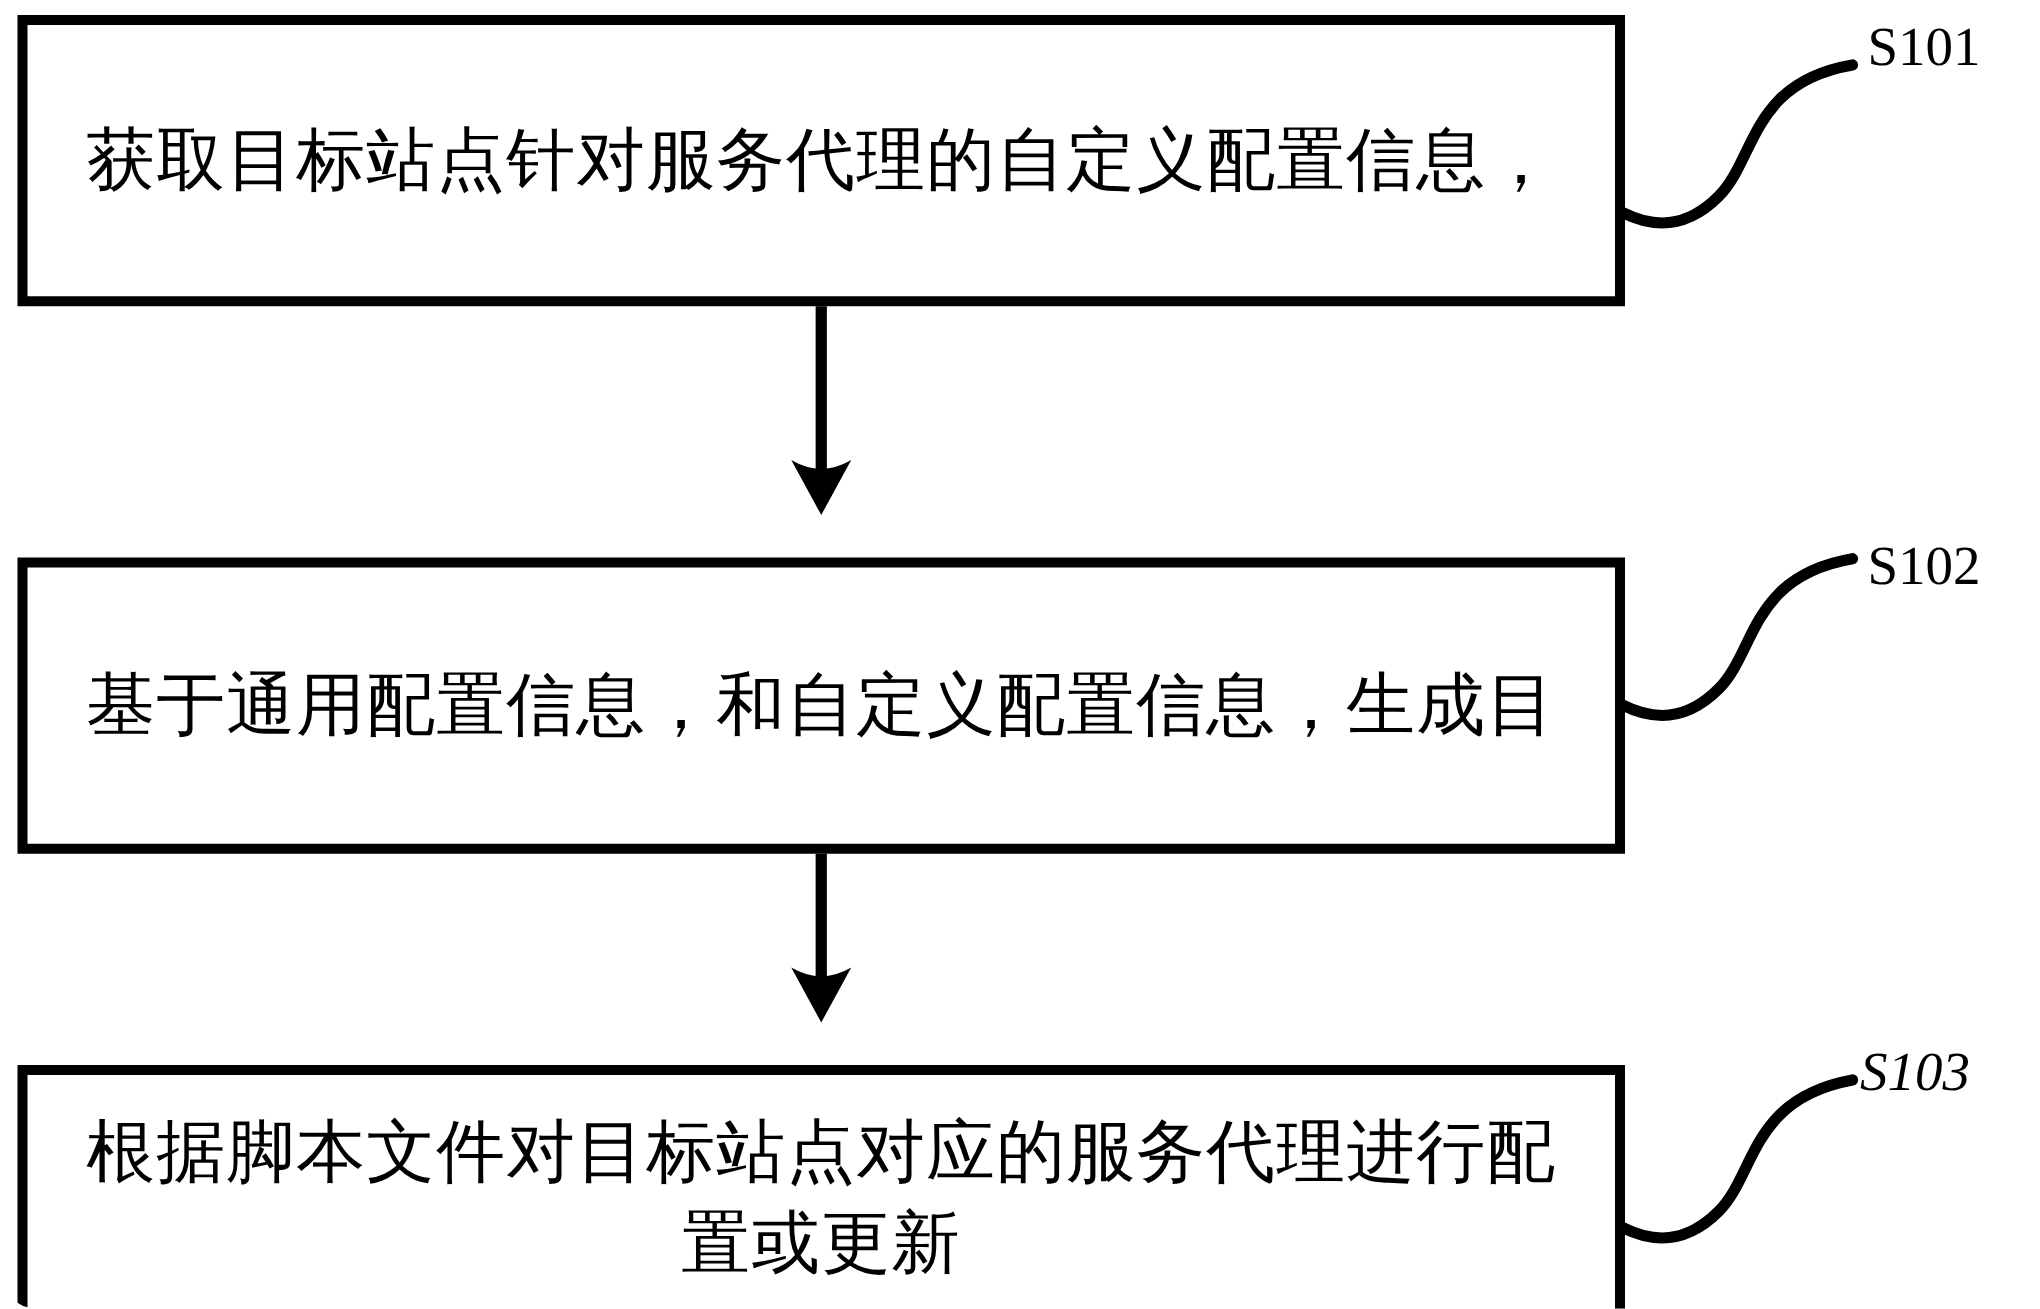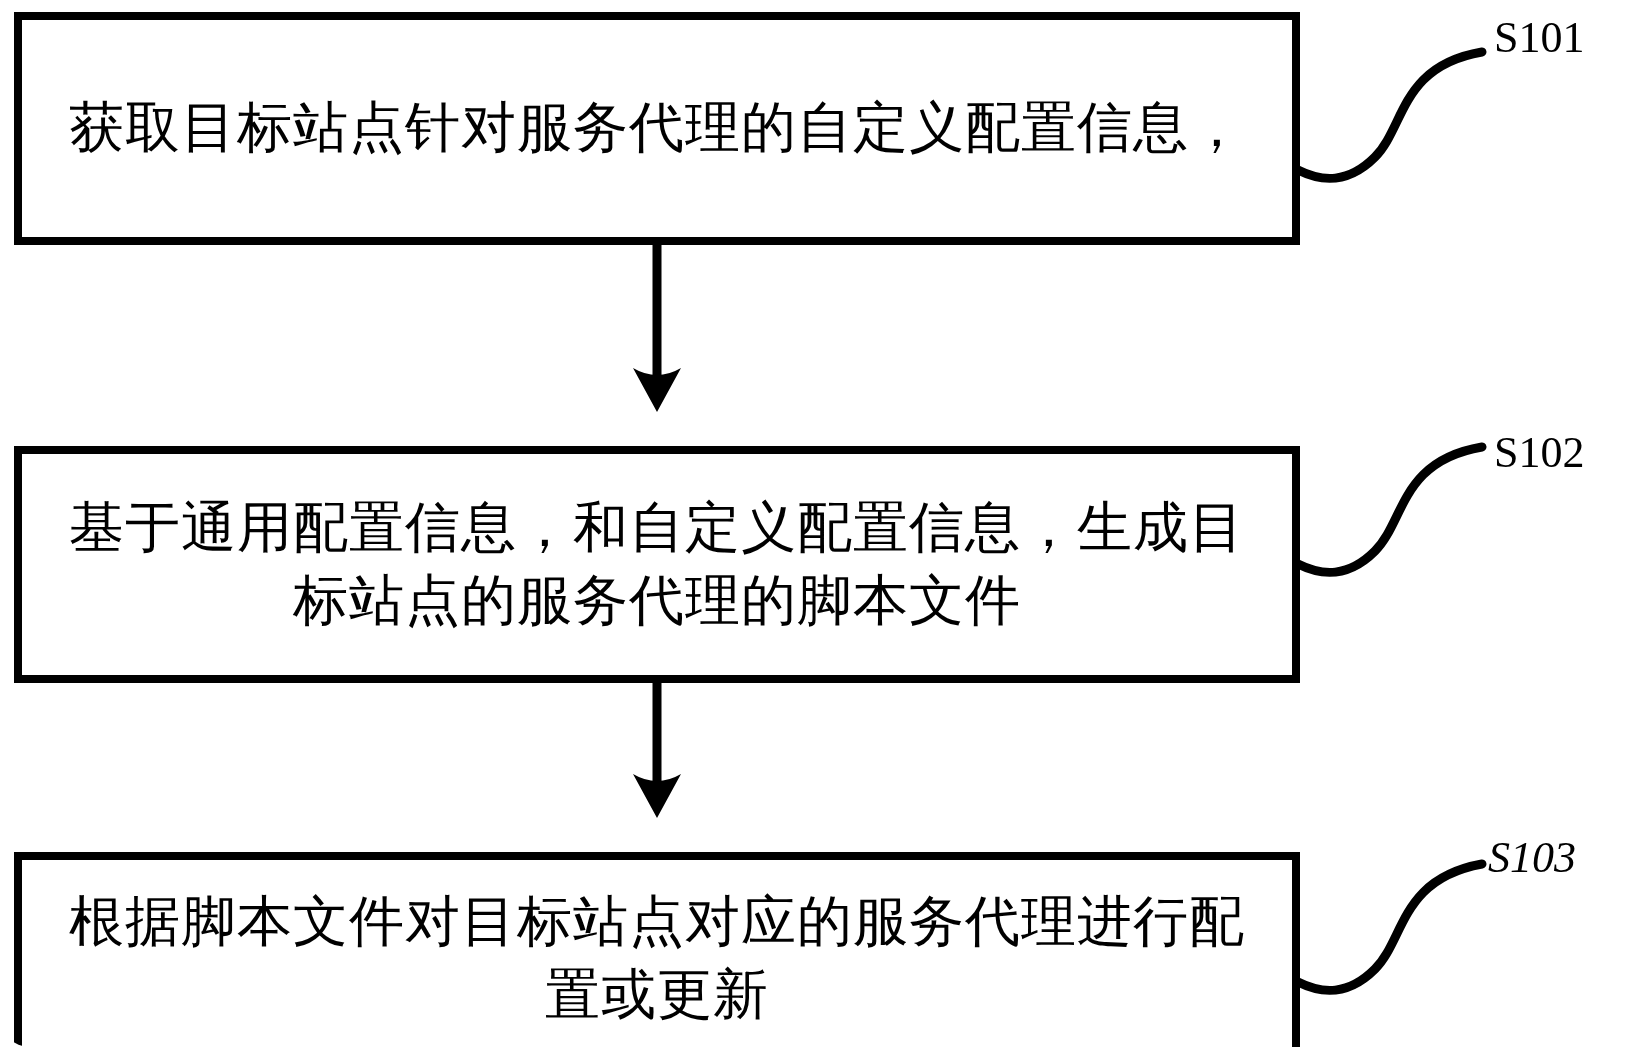--- a/index.html
+++ b/index.html
@@ -78,21 +78,20 @@
 
     <path d="M 1298 982 C 1322 994 1348 996 1375 969 C 1405 939 1400 879 1482 864" fill="none" stroke="#000000" stroke-width="9" stroke-linecap="round"></path>
   </svg>
 
   <div class="process-box box-1">
     <div>获取目标站点针对服务代理的自定义配置信息，</div>
   </div>
 
   <div class="process-box box-2">
     <div>基于通用配置信息，和自定义配置信息，生成目</div>
-    <div>标站点的服务代理的脚本文件</div>
   </div>
 
   <div class="process-box box-3">
     <div>根据脚本文件对目标站点对应的服务代理进行配</div>
     <div>置或更新</div>
   </div>
 
   <div class="step-label label-1">S101</div>
   <div class="step-label label-2">S102</div>
   <div class="step-label label-3">S103</div>

